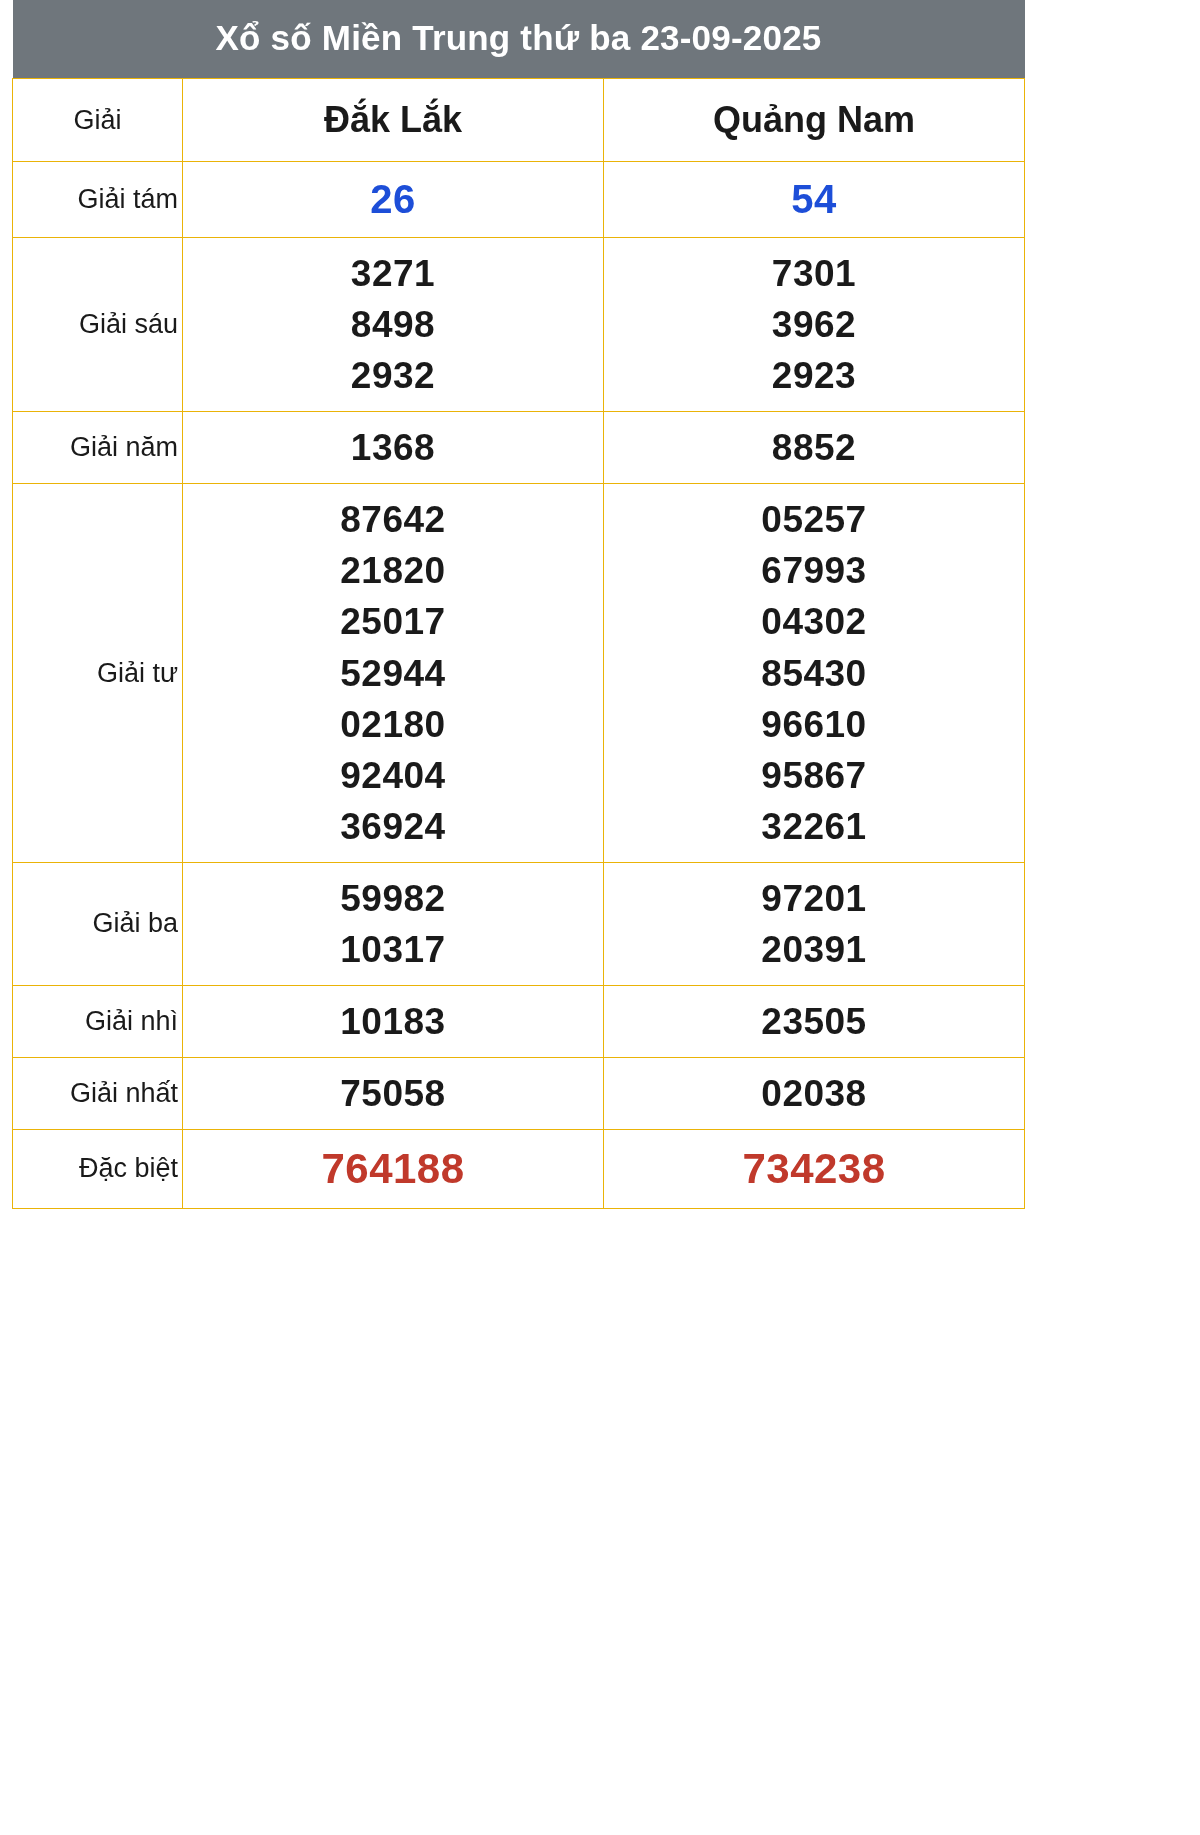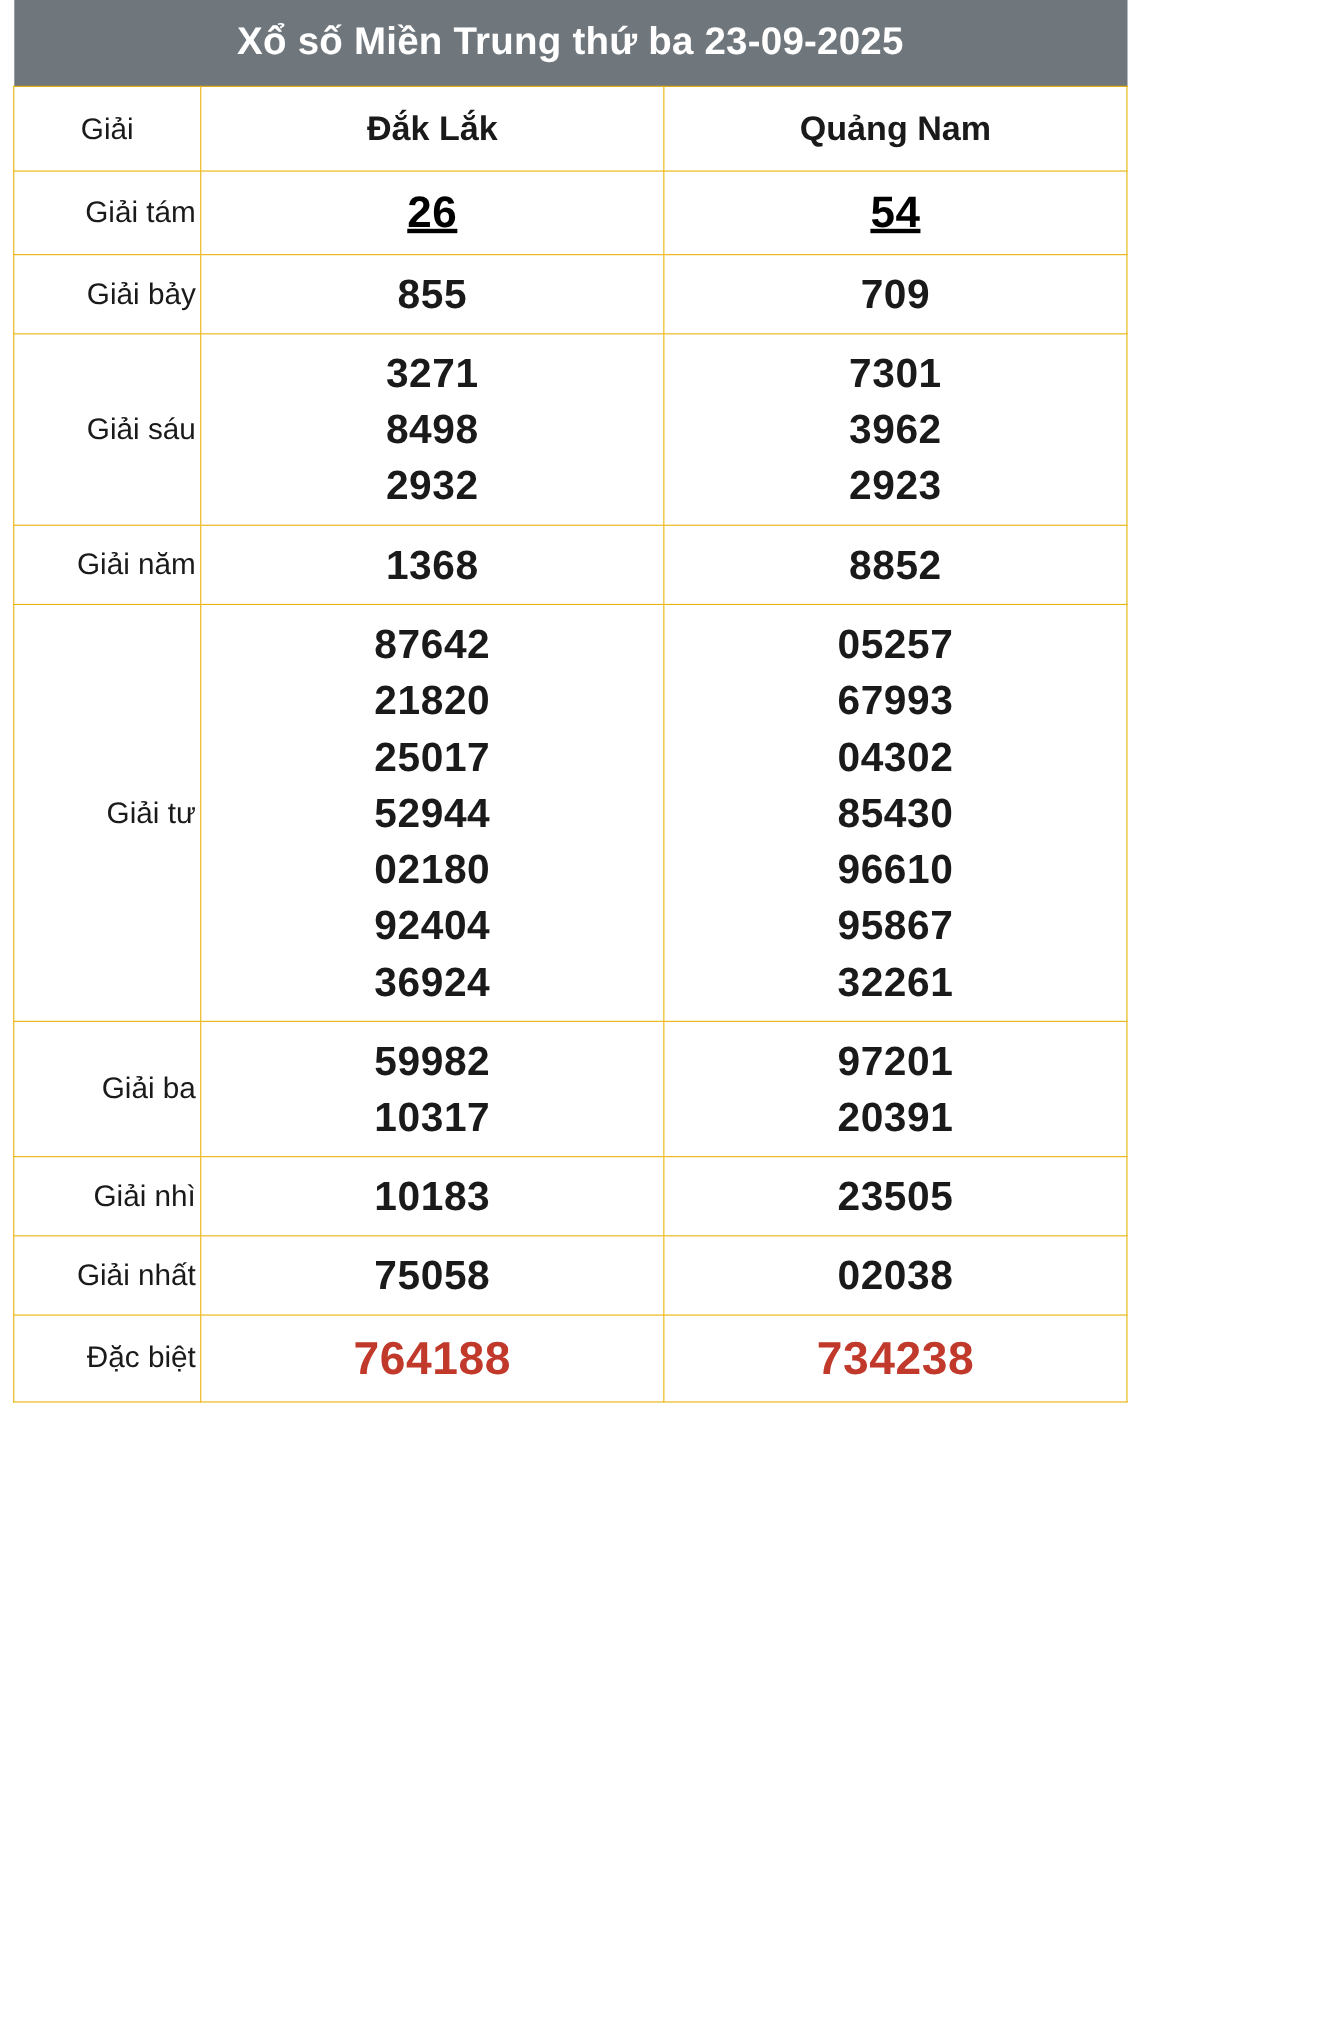--- a/index.html
+++ b/index.html
@@ -36,21 +36,21 @@
     padding: 18px 10px 20px 10px;
     border: none;
     letter-spacing: 0.2px;
   }
 
   .head-row td {
     border: 1px solid #dcdcdc;
     border-top: none;
     text-align: center;
     padding: 20px 6px;
-    font-size: 31px;
+    font-size: 36px;
     font-weight: bold;
     color: #1a1a1a;
   }
   .head-row td.prize-head {
     font-weight: normal;
     font-size: 27px;
     color: #1a1a1a;
   }
 
   .lottery-table td {
@@ -73,22 +73,21 @@
   }
   td.numbers .num {
     display: block;
     font-size: 37px;
     font-weight: bold;
     line-height: 1.38;
     letter-spacing: 0.5px;
   }
 
   td.numbers.highlight .num {
-    color: #000000;
-    text-decoration: underline;
+    color: #1d4ed8;
   }
   td.numbers.special .num {
     color: #c0392b;
     font-size: 42px;
   }
   .row-eight td.numbers .num { font-size: 40px; }
 </style>
 </head>
 <body>
 
@@ -113,29 +112,20 @@
         <tr class="row-eight">
           <td class="prize-label">Giải tám</td>
           <td class="numbers highlight">
             <span class="num">26</span>
           </td>
           <td class="numbers highlight">
             <span class="num">54</span>
           </td>
         </tr>
         <tr>
-          <td class="prize-label">Giải bảy</td>
-          <td class="numbers">
-            <span class="num">855</span>
-          </td>
-          <td class="numbers">
-            <span class="num">709</span>
-          </td>
-        </tr>
-        <tr>
           <td class="prize-label">Giải sáu</td>
           <td class="numbers">
             <span class="num">3271</span>
             <span class="num">8498</span>
             <span class="num">2932</span>
           </td>
           <td class="numbers">
             <span class="num">7301</span>
             <span class="num">3962</span>
             <span class="num">2923</span>

